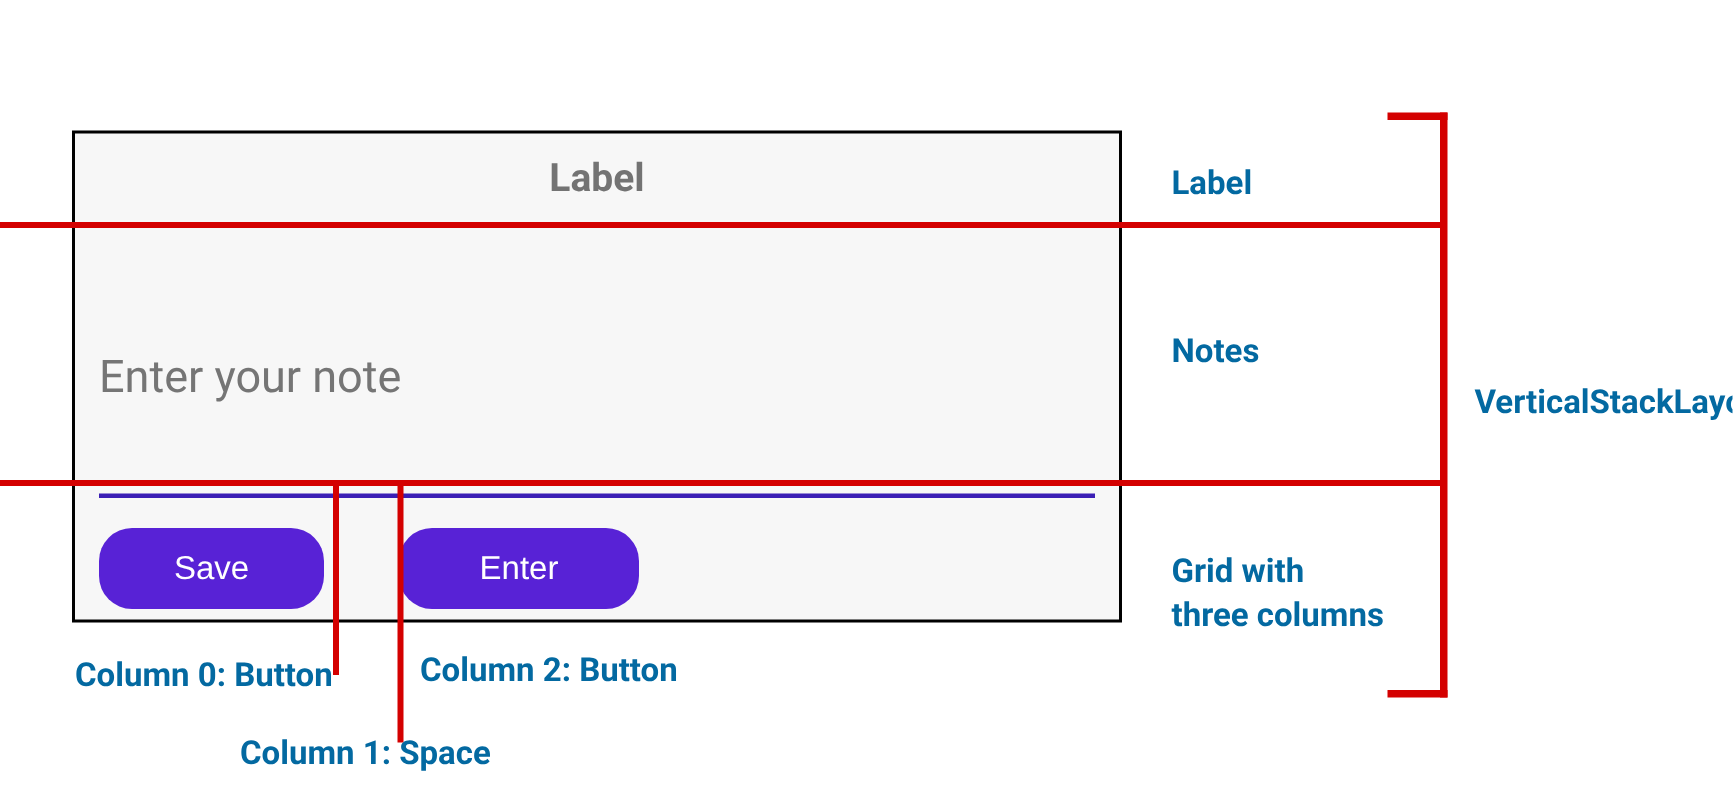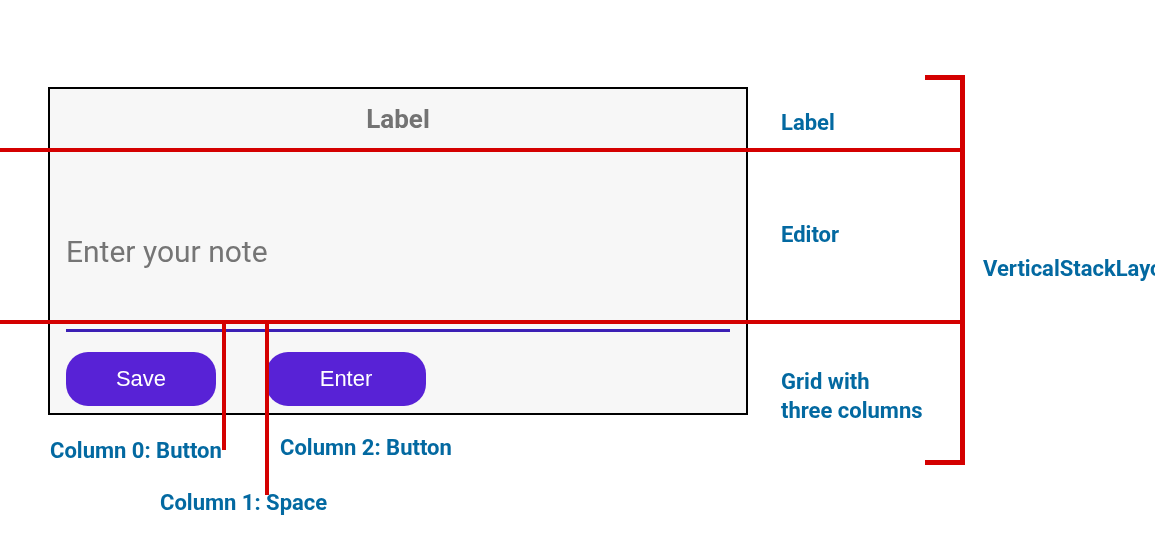--- a/index.html
+++ b/index.html
@@ -126,21 +126,21 @@
   <div class="redline hline" style="left:0; top:320px; width:960px;"></div>
 
   <div class="redline vline" style="left:222px; top:320px; height:130px;"></div>
   <div class="redline vline" style="left:265px; top:320px; height:175px;"></div>
 
   <div class="bracket-top"></div>
   <div class="bracket-v"></div>
   <div class="bracket-bot"></div>
 
   <div class="anno anno-right-label" style="top:110px;">Label</div>
-  <div class="anno anno-right-label" style="top:222px;">Editor</div>
+  <div class="anno anno-right-label" style="top:222px;">Notes</div>
   <div class="anno anno-right-label" style="top:368px; line-height:1.3;">Grid with
 three columns</div>
   <div class="anno" style="left:983px; top:256px;">VerticalStackLayout</div>
 
   <div class="anno" style="left:50px; top:438px;">Column 0: Button</div>
   <div class="anno" style="left:160px; top:490px;">Column 1: Space</div>
   <div class="anno" style="left:280px; top:435px;">Column 2: Button</div>
 
 </div>
 

